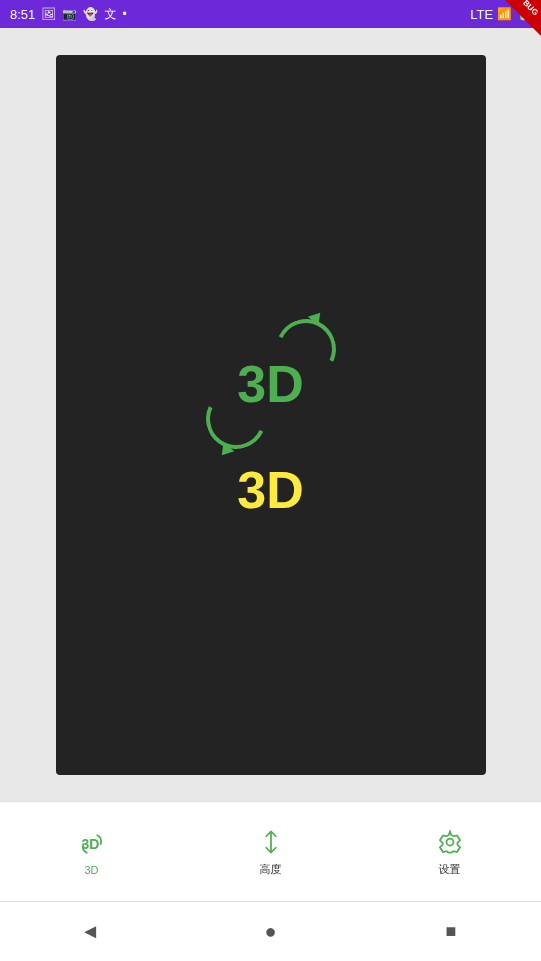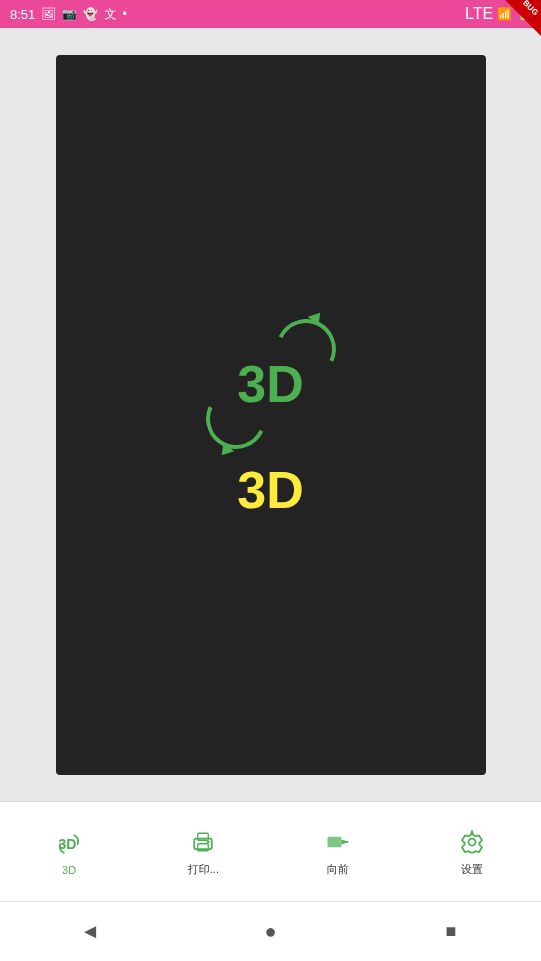--- a/index.html
+++ b/index.html
@@ -9,21 +9,21 @@
       background: #f0f0f0;
       font-family: sans-serif;
       overflow: hidden;
       position: relative;
     }
 
     
     #status-bar {
       width: 100%;
       height: 28px;
-      background: #ec4899;
+      background: #6d28d9;
       display: flex;
       align-items: center;
       justify-content: space-between;
       padding: 0 10px;
       color: #fff;
       font-size: 13px;
       position: relative;
       z-index: 10;
     }
     #status-left {
@@ -257,21 +257,21 @@
 <div id="status-bar">
   <div id="status-left">
     <span>8:51</span>
     <span class="status-icon">🖼</span>
     <span class="status-icon">📷</span>
     <span class="status-icon">👻</span>
     <span class="status-icon">文</span>
     <span class="status-icon">•</span>
   </div>
   <div id="status-right">
-    <span style="font-size:16px;">LTE</span>
+    <span style="font-size:13px;">LTE</span>
     <span class="status-icon">📶</span>
     <span class="status-icon">🔋</span>
   </div>
 </div>
 
 <div id="debug-badge">
   <span>BUG</span>
 </div>
 
 <div id="main-content">
@@ -293,45 +293,35 @@
     <div class="tool-icon">
       <svg class="icon-svg" viewBox="0 0 32 32">
         <text x="4" y="22" font-size="16" font-weight="bold" fill="#4caf50">3D</text>
         <path d="M22 6 Q28 9 26 16" stroke="#4caf50" fill="none" stroke-width="2" stroke-linecap="round"></path>
         <path d="M10 26 Q4 23 6 16" stroke="#4caf50" fill="none" stroke-width="2" stroke-linecap="round"></path>
       </svg>
     </div>
     <span class="tool-label">3D</span>
   </div>
 
+
+
+
   <div class="tool-item">
     <div class="tool-icon">
       <svg class="icon-svg" viewBox="0 0 32 32">
-        <rect x="6" y="12" width="20" height="12" rx="2" fill="none" stroke="#4caf50" stroke-width="2"></rect>
-        <rect x="10" y="18" width="12" height="8" rx="1" fill="none" stroke="#4caf50" stroke-width="1.5"></rect>
-        <rect x="10" y="6" width="12" height="8" rx="1" fill="none" stroke="#4caf50" stroke-width="1.5"></rect>
-        <circle cx="22" cy="16" r="1.5" fill="#4caf50"></circle>
+        <line x1="16" y1="4" x2="16" y2="28" stroke="#4caf50" stroke-width="2"></line>
+        <polyline points="10,10 16,4 22,10" fill="none" stroke="#4caf50" stroke-width="2"></polyline>
+        <polyline points="10,22 16,28 22,22" fill="none" stroke="#4caf50" stroke-width="2"></polyline>
       </svg>
     </div>
-    <span class="tool-label">打印...</span>
-  </div>
-
-
-
-
-
-  <div class="tool-item">
-    <div class="tool-icon">
-      <svg class="icon-svg" viewBox="0 0 32 32">
-        <rect x="4" y="10" width="16" height="12" rx="1" fill="#4caf50" opacity="0.7"></rect>
-        <polyline points="20,14 28,16 20,18" fill="#4caf50" stroke="#4caf50" stroke-width="1"></polyline>
-      </svg>
-    </div>
-    <span class="tool-label">向前</span>
-  </div>
+    <span class="tool-label">高度</span>
+  </div>
+
+
 
 
   <div class="tool-item">
     <div class="tool-icon">
       <svg class="icon-svg" viewBox="0 0 32 32">
         <circle cx="16" cy="16" r="4" fill="none" stroke="#4caf50" stroke-width="2"></circle>
         <path d="M16 4 L17.5 8 Q19 8.5 20 9.5 L24 8.5 L27.5 14 L24.5 17 Q24.5 18 24.5 19 L27.5 22 L24 27.5 L20 26.5 Q19 27.5 17.5 28 L16 28 L14.5 28 Q13 27.5 12 26.5 L8 27.5 L4.5 22 L7.5 19 Q7.5 18 7.5 17 L4.5 14 L8 8.5 L12 9.5 Q13 8.5 14.5 8 Z" fill="none" stroke="#4caf50" stroke-width="2"></path>
       </svg>
     </div>
     <span class="tool-label">设置</span>

